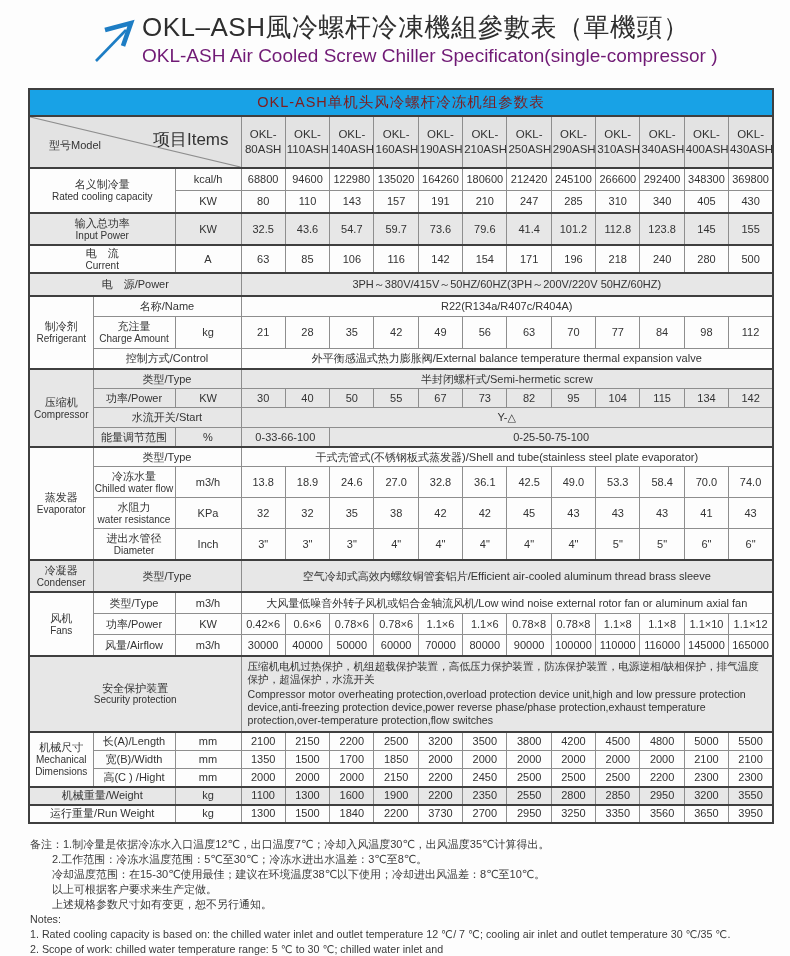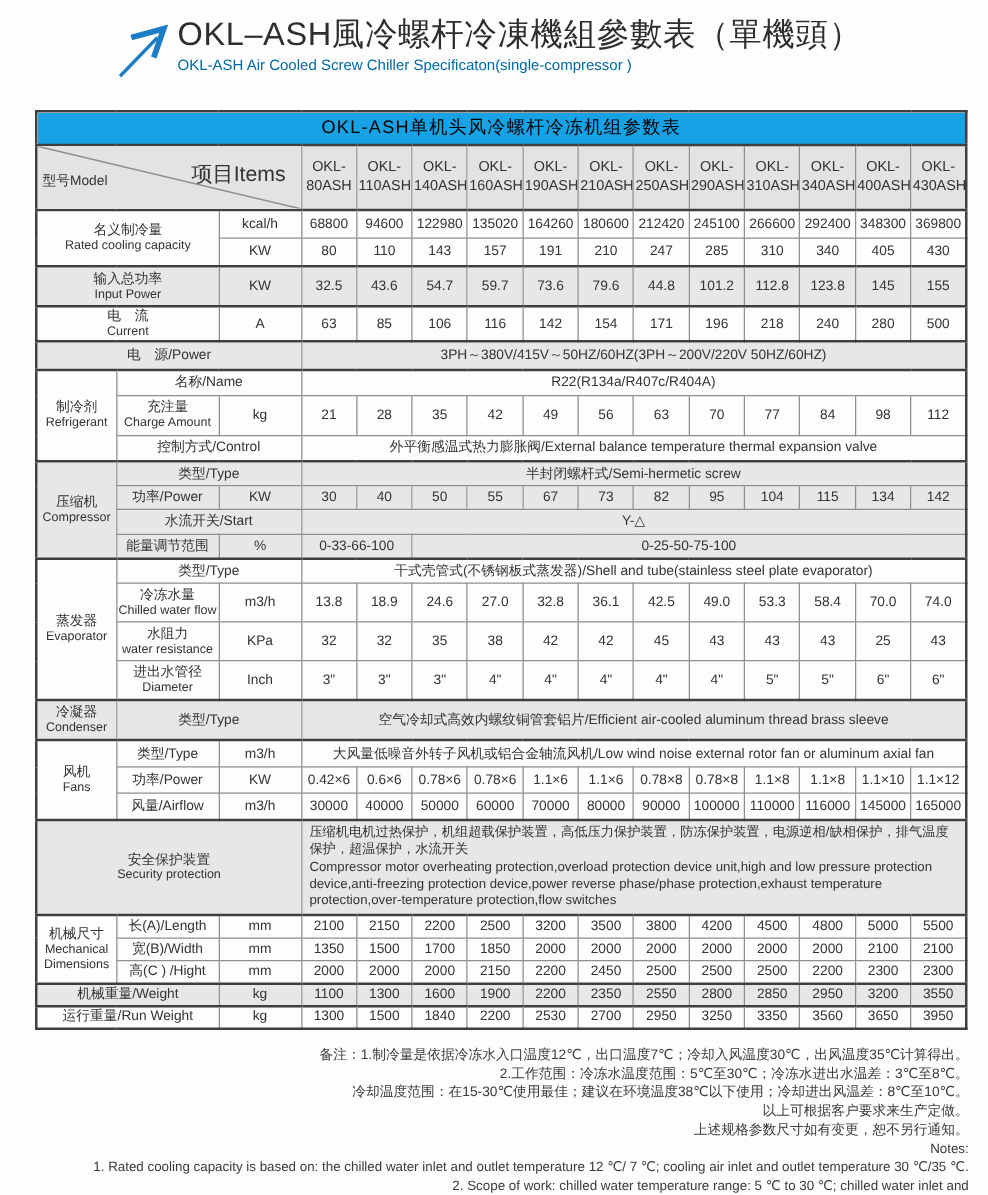--- a/index.html
+++ b/index.html
@@ -6,46 +6,46 @@
   body{
     width:790px;height:956px;overflow:hidden;background:#fdfdfd;
     font-family:"Liberation Sans","DejaVu Sans",sans-serif;color:#333;
     -webkit-font-smoothing:antialiased;
   }
   
   .page-header{position:relative;height:88px;box-sizing:border-box;padding-top:13px;border-radius:23px;}
   .logo{position:absolute;left:92px;top:15px;width:44px;height:48px;}
   .titles{margin-left:142px;}
   .title-zh{font-size:26px;color:#2e2e2e;letter-spacing:.5px;line-height:1.15;}
-  .title-en{font-size:12px;color:#0369a1;margin-top:2px;}
+  .title-en{font-size:19px;color:#701a75;margin-top:2px;}
   
   .tbl-wrap{margin-left:28px;width:744px;}
   table{border-collapse:collapse;table-layout:fixed;width:744px;border:2px solid #3f3f3f;}
   td,th{border:1px solid #8e8e8e;font-size:11px;font-weight:normal;text-align:center;
         vertical-align:middle;padding:0 1px;line-height:1.15;color:#333;
         overflow:hidden;}
   tr.sec>td,tr.sec>th{border-top:2px solid #3f3f3f;}
   tr.g>td,tr.g>th{background:#e7e7e7;}
-  tr.cap>td{background:#18a2e6;color:#000000;font-size:14.5px;height:25px;
+  tr.cap>td{background:#18a2e6;color:#7f1d1d;font-size:14.5px;height:25px;
             border:1px solid #2b7fb0;letter-spacing:1px;text-align:center;}
   tr.hdr>th{background:#e3e3e3;font-size:11.5px;height:50px;line-height:1.3;text-align:center;}
   .zh{display:block;}
   .en-sub{display:block;font-size:10px;}
   .h21>td{height:21px;} .h30>td{height:30px;margin-left:40px;} .h26>td{height:26px;}
   .h31>td{height:31px;} .h19>td{height:19px;} .h18>td{height:18px;}
   .h20>td{height:20px;} .h17>td{height:17px;} .h16>td{height:16px;}
   
   .corner{position:relative;padding:0;}
   .corner svg{position:absolute;left:0;top:0;width:100%;height:100%;}
-  .corner .c-model{position:absolute;left:4px;top:55%;transform:translateY(-50%);font-size:11px;}
+  .corner .c-model{position:absolute;left:19px;top:55%;transform:translateY(-50%);font-size:11px;}
   .corner .c-items{position:absolute;right:12px;top:45%;transform:translateY(-50%);font-size:17px;}
   .sec-cell{text-align:left;padding:3px 6px;font-size:10.6px;line-height:1.26;}
   .sec-cell .p-zh{margin-bottom:1px;}
   
-  .notes{margin:13px 0 0 30px;width:745px;text-align:right;}
+  .notes{margin:13px 0 0 30px;width:745px;}
   .note-zh{font-size:11px;line-height:15px;color:#3a3a3a;}
   .note-zh.ind{padding-left:22px;}
   .note-en{font-size:10.7px;line-height:15px;color:#3a3a3a;white-space:nowrap;}
 </style>
 </head>
 <body>
 
 <div class="page-header">
   <svg class="logo" viewBox="0 0 44 48">
     <path d="M4 46 L34 15" stroke="#1d7dc4" stroke-width="2.6" fill="none"></path>
@@ -169,21 +169,21 @@
       <span class="zh">输入总功率</span>
       <span class="en-sub">Input Power</span>
     </td>
     <td>KW</td>
   <td>32.5</td>
           <td>43.6</td>
           <td>54.7</td>
           <td>59.7</td>
           <td>73.6</td>
           <td>79.6</td>
-          <td>44.8</td>
+          <td>41.4</td>
           <td>101.2</td>
           <td>112.8</td>
           <td>123.8</td>
           <td>145</td>
           <td>155</td>
         </tr>
 
   <tr class="h26 sec">
     <td colspan="2">
       <span class="zh">电　流</span>
@@ -312,21 +312,21 @@
   <td>32</td>
           <td>32</td>
           <td>35</td>
           <td>38</td>
           <td>42</td>
           <td>42</td>
           <td>45</td>
           <td>43</td>
           <td>43</td>
           <td>43</td>
-          <td>25</td>
+          <td>41</td>
           <td>43</td>
         </tr>
   <tr class="h30">
     <td>
       <span class="zh">进出水管径</span>
       <span class="en-sub">Diameter</span>
     </td>
     <td>Inch</td>
   <td>3"</td>
           <td>3"</td>
@@ -474,21 +474,21 @@
           <td>3200</td>
           <td>3550</td>
         </tr>
   <tr class="h16 sec">
     <td colspan="2">运行重量/Run Weight</td>
     <td>kg</td>
   <td>1300</td>
           <td>1500</td>
           <td>1840</td>
           <td>2200</td>
-          <td>2530</td>
+          <td>3730</td>
           <td>2700</td>
           <td>2950</td>
           <td>3250</td>
           <td>3350</td>
           <td>3560</td>
           <td>3650</td>
           <td>3950</td>
         </tr>
 </tbody>
     </table>

